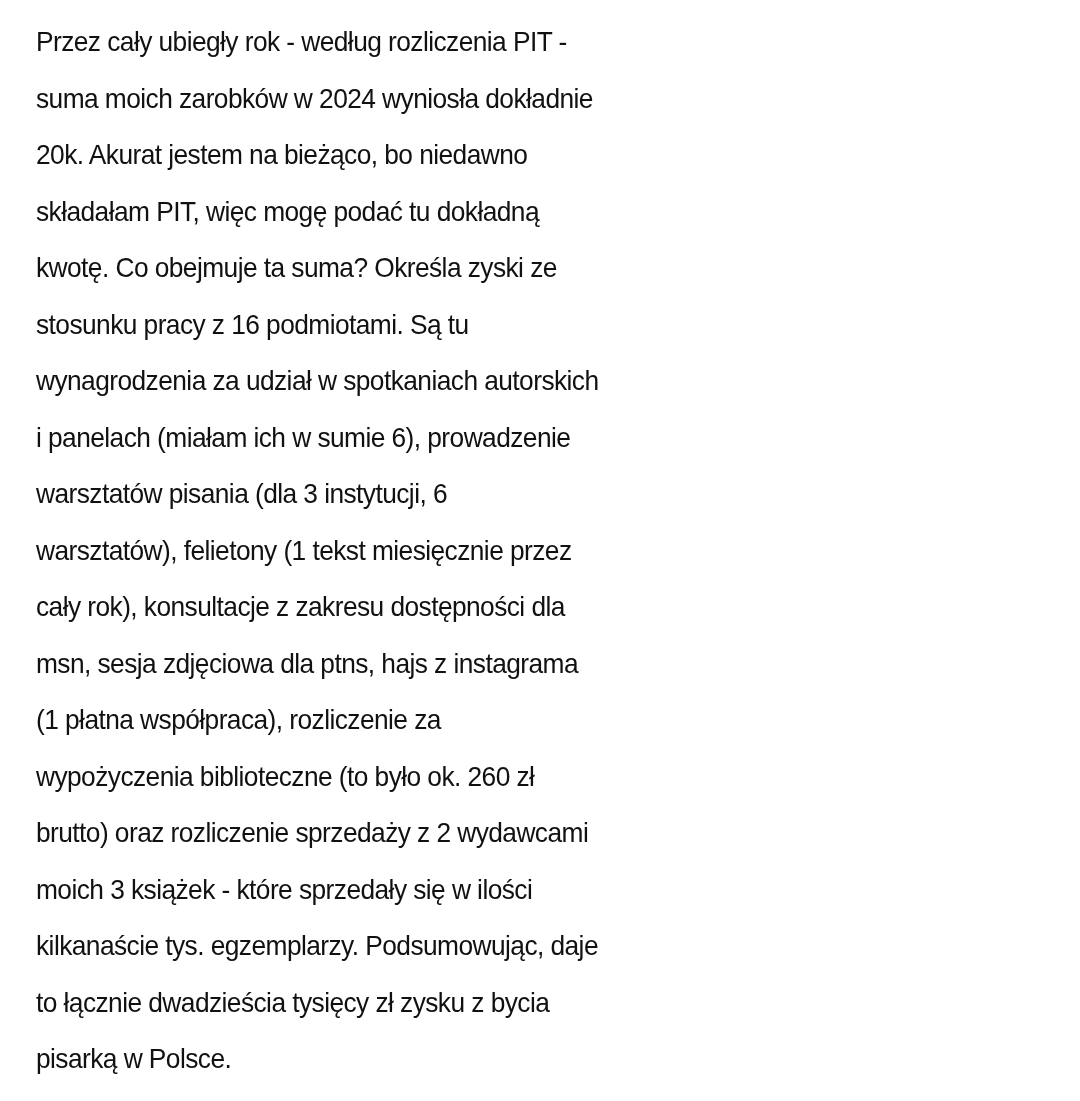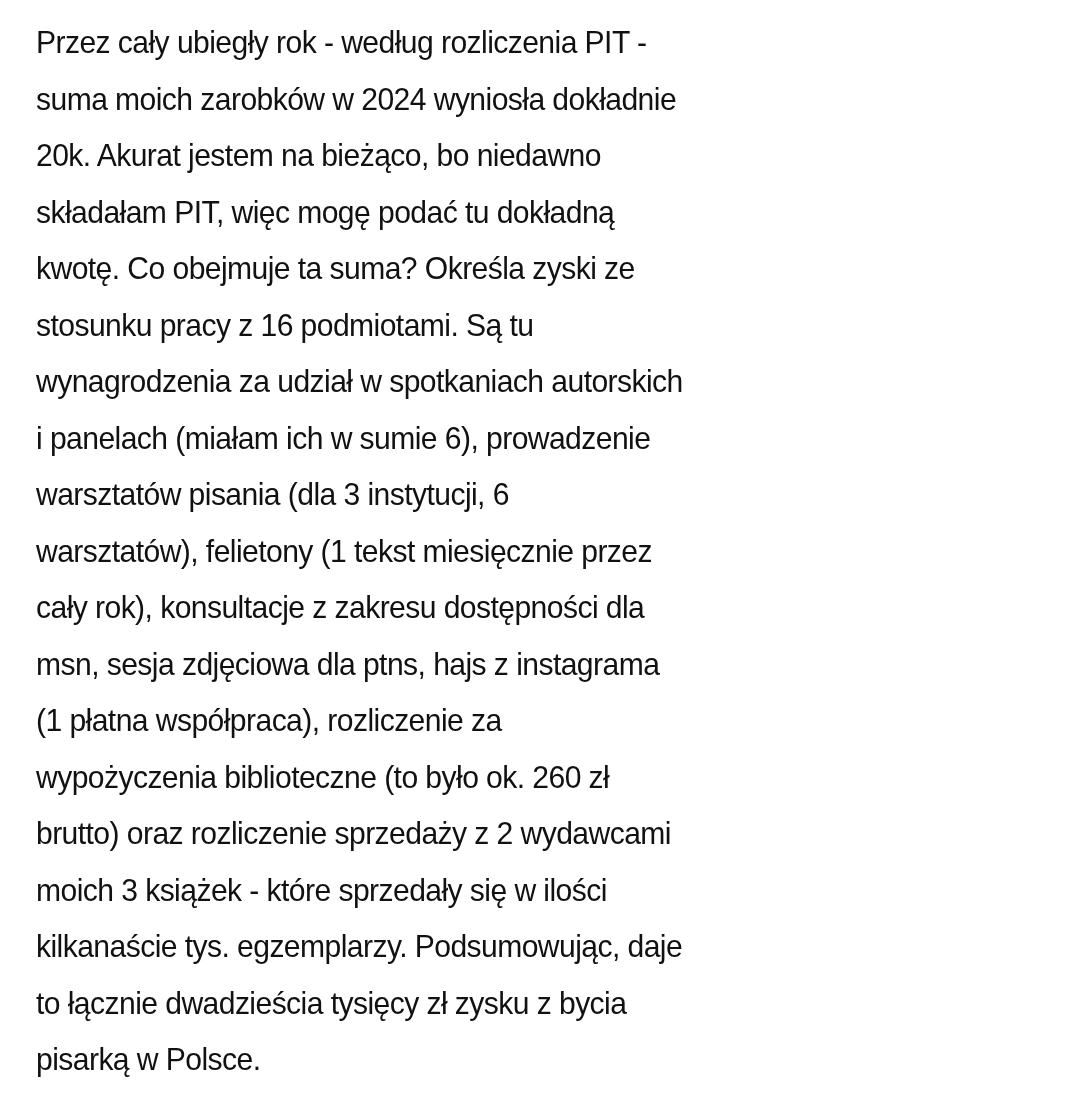--- a/index.html
+++ b/index.html
@@ -13,21 +13,21 @@
       overflow: hidden;
       position: relative;
     }
     .post {
       position: absolute;
       left: 36px;
       top: 14px;
       width: 1030px;
       color: #111111;
       font-family: "Liberation Sans", sans-serif;
-      font-size: 32px;
+      font-size: 28px;
       line-height: 56.5px;
       letter-spacing: -0.6px;
     }
     .line {
       display: block;
       white-space: nowrap;
       transform: scaleX(0.94);
       transform-origin: left center;
     }
   </style>

